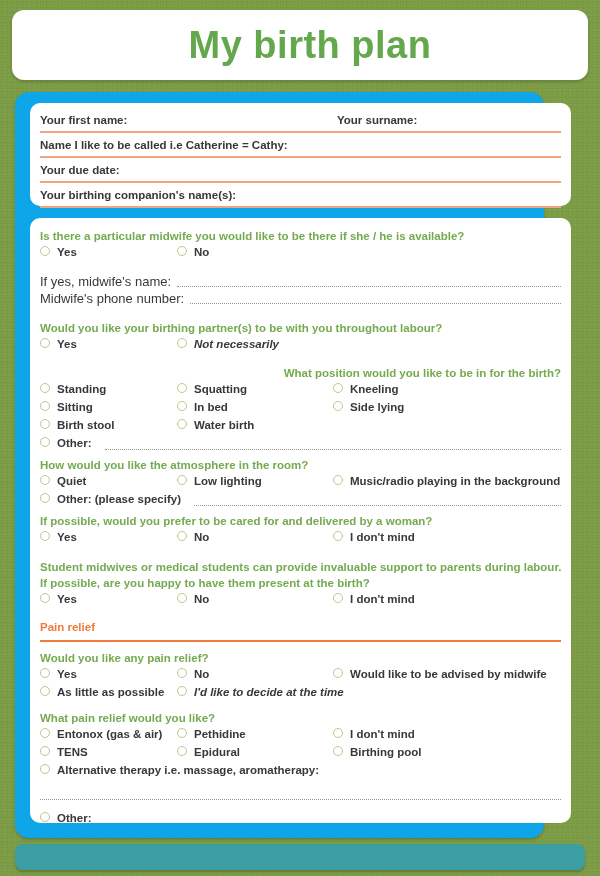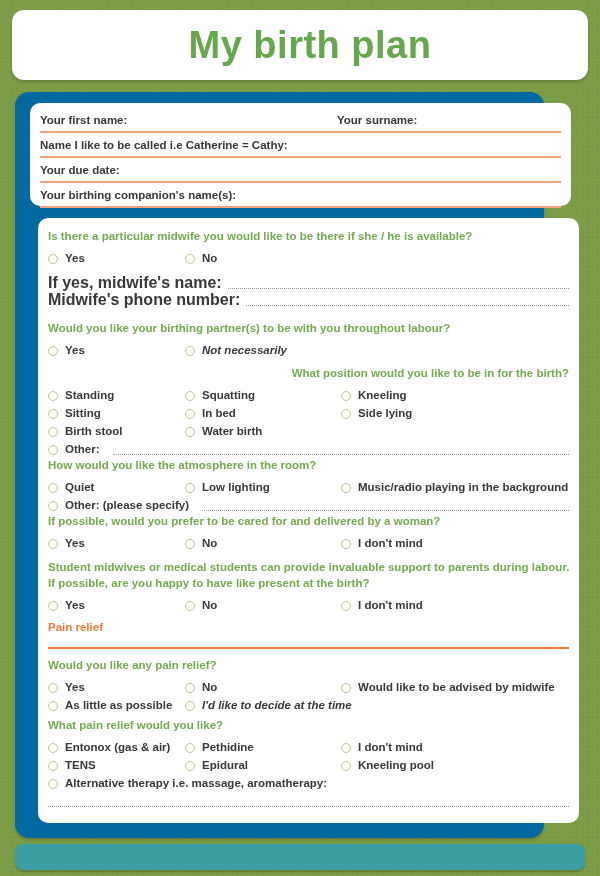--- a/index.html
+++ b/index.html
@@ -19,62 +19,62 @@
     position:absolute; left:12px; top:10px; width:576px; height:70px;
     background:#ffffff; border-radius:12px;
     box-shadow:0 2px 3px rgba(0,0,0,0.18);
     display:flex; align-items:center; justify-content:center;padding-left:20px;
   }
   .header-title {
     color:#64a74d; font-size:38px; font-weight:700; letter-spacing:0.5px;
   }
   .card {
     position:absolute; left:15px; top:92px; width:529px; height:746px;
-    background:#0369a1; border-radius:14px;
+    background:#0ea5e9; border-radius:14px;
     box-shadow:0 2px 3px rgba(0,0,0,0.18);
   }
   .inner-box {
     position:absolute; left:15px; width:541px;
     background:#ffffff; border-radius:10px;
   }
   .box1 { top:11px; height:103px; padding:5px 10px 0 10px; }
-  .box2 { top:126px; height:605px; padding:6px 10px 0 10px; overflow:hidden;margin-left:8px; }
+  .box2 { top:126px; height:605px; padding:6px 10px 0 10px; overflow:hidden; }
 
   .frow {
     height:25px; border-bottom:2px solid #f1a47e;
     display:flex; align-items:center;
     font-size:11.5px; font-weight:700; color:#383838; white-space:nowrap;
   }
   .frow .half { width:297px; }
 
   .q {
     color:#74aa50; font-size:11.5px; font-weight:700;
     line-height:16px; white-space:nowrap;
   }
   .opts { display:grid; grid-template-columns:137px 156px 1fr; }
   .opt {
-    display:flex; align-items:flex-end; gap:7px; height:18px;
+    display:flex; align-items:flex-start; gap:7px; height:18px;
     font-size:11.5px; font-weight:700; color:#383838; white-space:nowrap;
   }
   .opt.span23 { grid-column:2 / 4;font-style:italic; }
   .opt.full { display:flex; height:18px; }
   .radio {
     width:10px; height:10px; border:1.6px solid #bcc98b; border-radius:50%;
     background:#ffffff; flex:none;
   }
   .dotfill {
     flex:1; border-bottom:1.6px dotted #99998c; height:13px; margin-left:6px;
   }
   .fieldline {
-    display:flex; align-items:center; height:17px;
-    font-size:16px; font-weight:700; color:#383838; white-space:nowrap;
+    display:flex; height:17px;
+    font-size:13px; font-weight:400; color:#383838; white-space:nowrap;
   }
   .section-head {
     color:#f1793b; font-size:11.5px; font-weight:700;
-    border-bottom:2px solid #f1793b; padding-bottom:14px;
+    border-bottom:2px solid #f1793b; padding-bottom:7px;
   }
   .dotrow { border-bottom:1.6px dotted #99998c; height:2px; }
 
   .mt2 { margin-top:2px; }  .mt4 { margin-top:4px; }
   .mt6 { margin-top:6px; }  .mt8 { margin-top:8px; }
   .mt9 { margin-top:9px;text-align:right; }  .mt10 { margin-top:10px; }
   .mt12 { margin-top:12px; } .mt16 { margin-top:16px; }
 
   .teal-bar {
     position:absolute; left:15px; top:844px; width:570px; height:26px;
@@ -215,21 +215,21 @@
         <span>No</span>
       </div>
       <div class="opt">
         <span class="radio"></span>
         <span>I don't mind</span>
       </div>
     </div>
 
     <div class="mt10">
       <div class="q">Student midwives or medical students can provide invaluable support to parents during labour.</div>
-      <div class="q">If possible, are you happy to have like present at the birth?</div>
+      <div class="q">If possible, are you happy to have them present at the birth?</div>
     </div>
     <div class="opts mt2">
       <div class="opt">
         <span class="radio"></span>
         <span>Yes</span>
       </div>
       <div class="opt">
         <span class="radio"></span>
         <span>No</span>
       </div>
@@ -282,21 +282,21 @@
       <div class="opt">
         <span class="radio"></span>
         <span>TENS</span>
       </div>
       <div class="opt">
         <span class="radio"></span>
         <span>Epidural</span>
       </div>
       <div class="opt">
         <span class="radio"></span>
-        <span>Kneeling pool</span>
+        <span>Birthing pool</span>
       </div>
     </div>
     <div class="opt full">
       <span class="radio"></span>
       <span>Alternative therapy i.e. massage, aromatherapy:</span>
     </div>
     <div class="dotrow mt16"></div>
     <div class="opt full mt12">
       <span class="radio"></span>
       <span>Other:</span>

